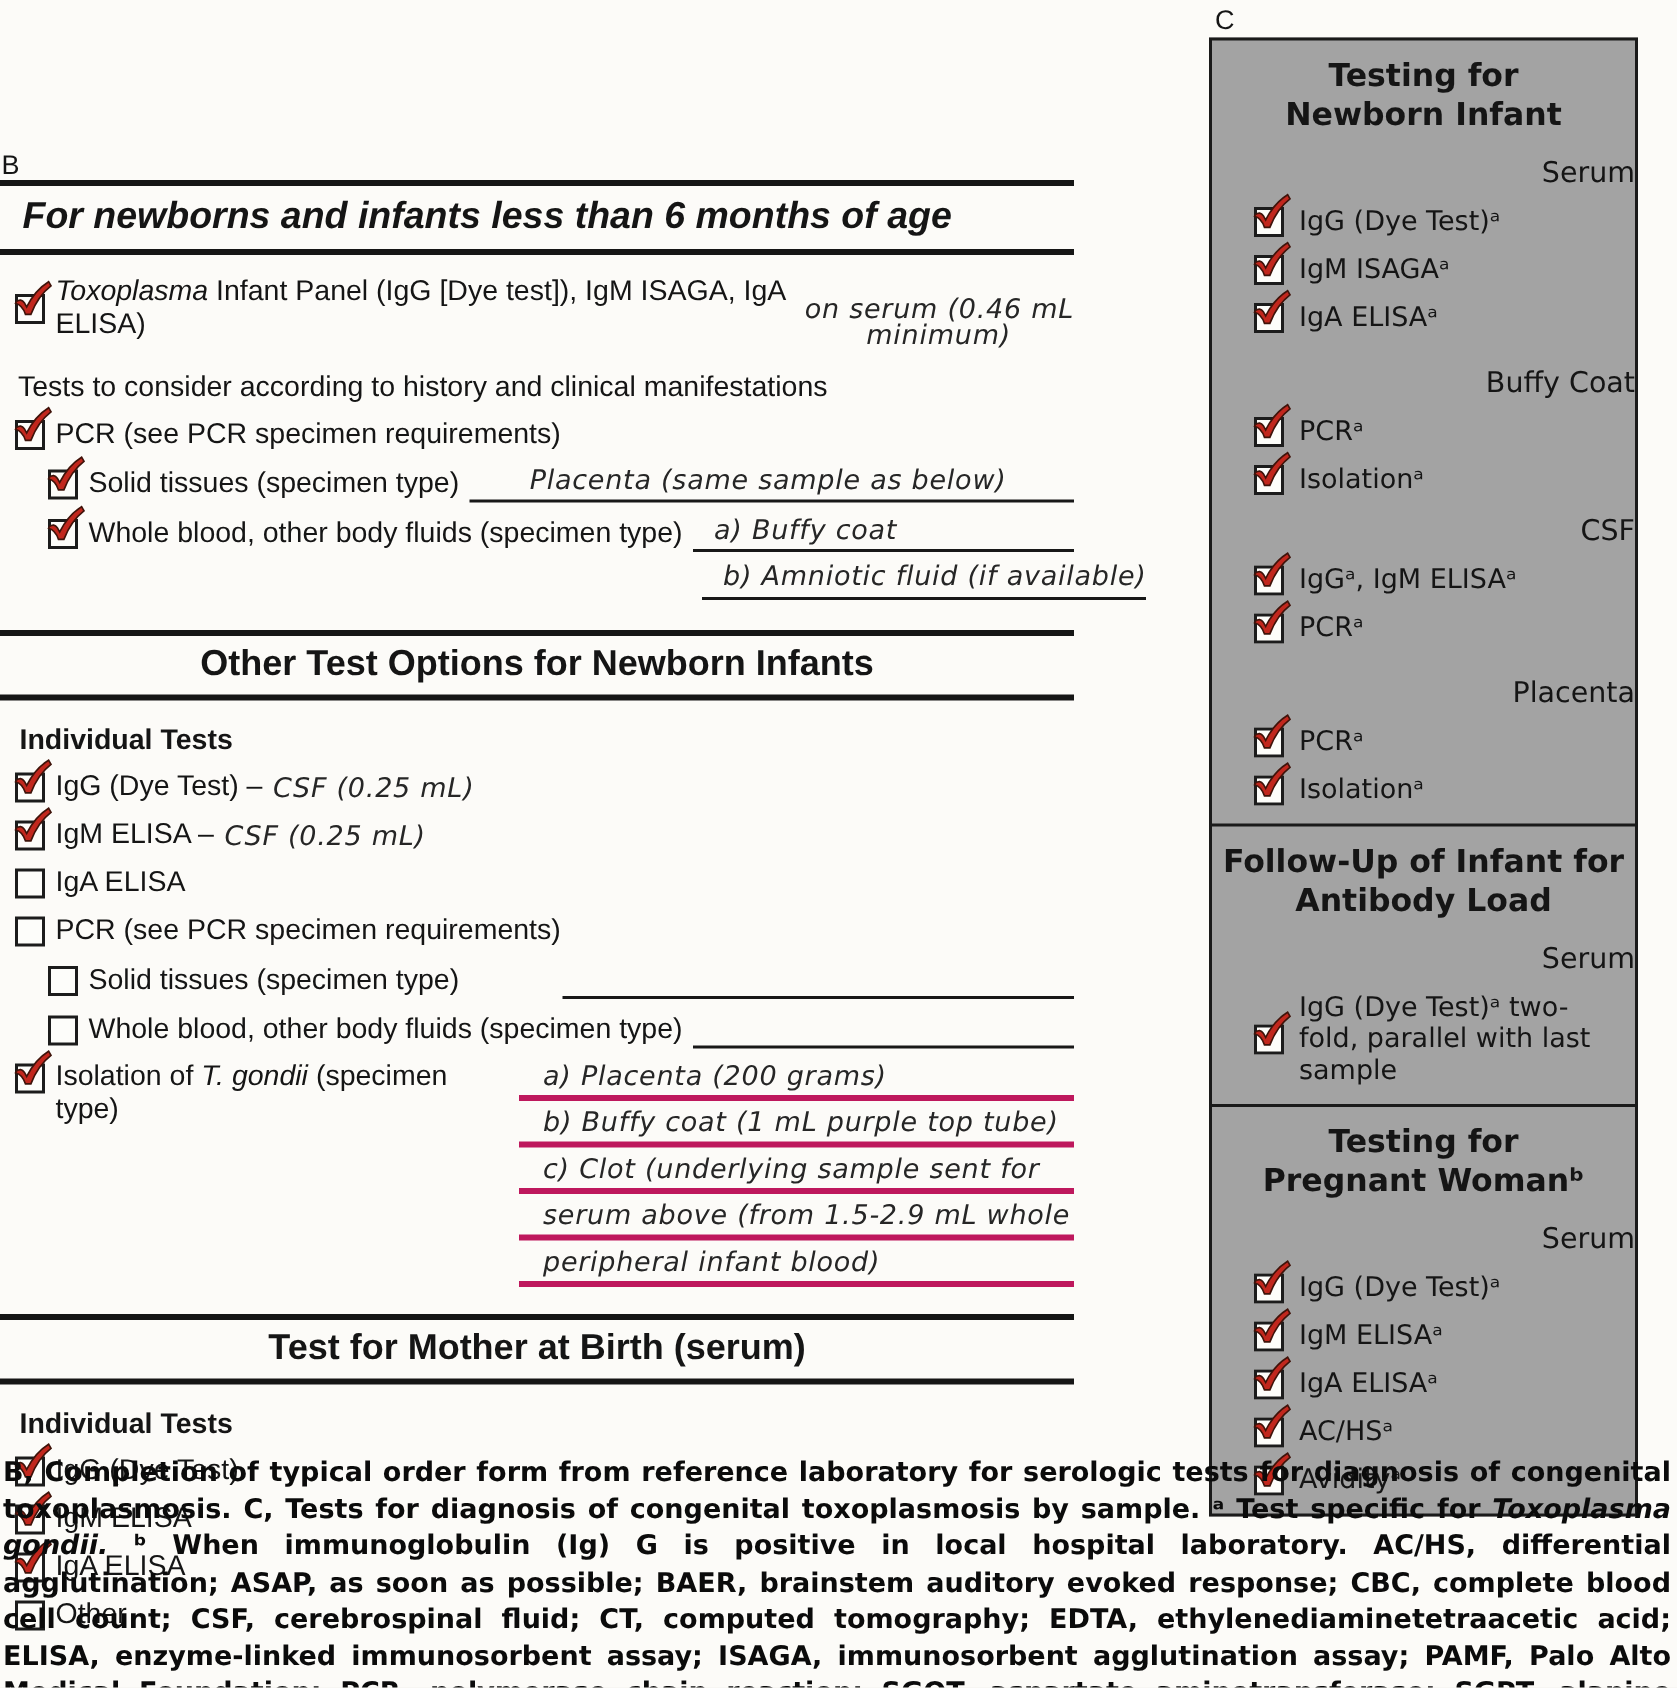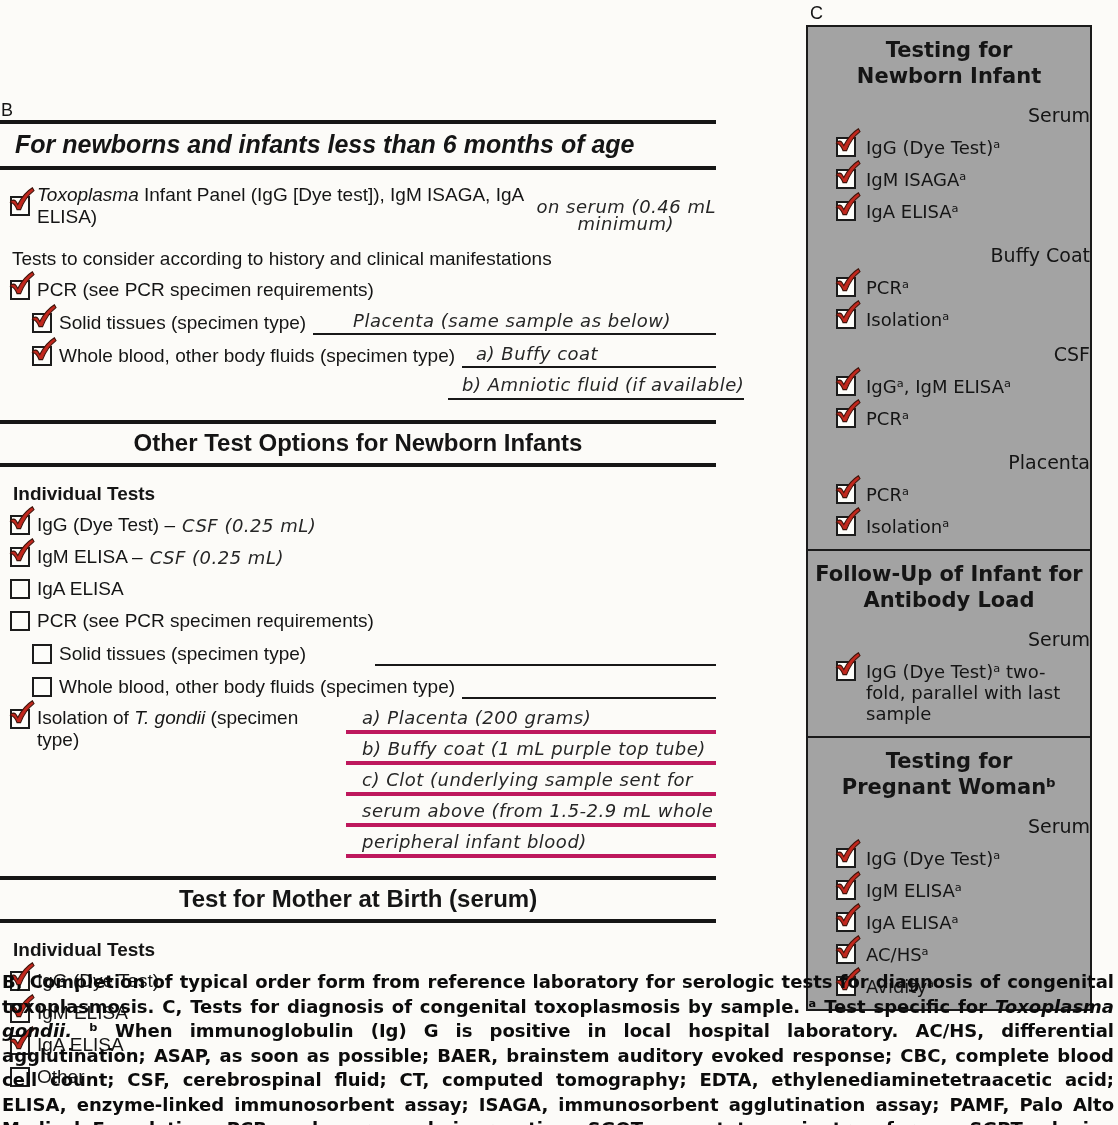--- a/index.html
+++ b/index.html
@@ -24,36 +24,36 @@
   #panelB{position:absolute;left:0;top:100px;width:716px;}
   .b-label{font-size:18px;line-height:20px;padding-left:1px;}
   .title-band{font-weight:bold;font-size:25px;padding:6px 0 7px 15px;font-style:italic;}
   .title-band.center{font-style:normal;text-align:center;padding:5px 0 6px 0;font-size:24px;}
   .frow{display:flex;align-items:center;gap:7px;margin-top:8px;padding-left:10px;font-size:19px;min-height:24px;}
   .frow.indent{padding-left:32px;}
   .note{padding-left:12px;margin-top:14px;font-size:19px;}
   .subhead{padding-left:13px;margin-top:16px;font-size:19px;font-weight:bold;}
   .fill{flex:1;border-bottom:2px solid #181818;align-self:flex-end;padding:0 0 1px 14px;min-height:22px;}
   .fill.centerhw{padding-left:40px;}
-  .hangline{display:flex;margin-top:6px;}
+  .hangline{display:flex;margin-top:6px;gap:20px;}
   .hangline .spacer{flex:none;}
   .iso-lines{flex:1;display:flex;flex-direction:column;}
   .iso-lines .iline{border-bottom:4px solid #be185d;padding:4px 0 1px 16px;min-height:22px;}
   .mt14{margin-top:14px;}
   
   #panelC{position:absolute;left:806px;top:4px;width:286px;}
   .c-label{font-size:18px;line-height:19px;padding-left:4px;}
   .c-box{border:2.5px solid #1a1a1a;background:#a3a3a3;margin-top:2px;}
   .c-section{border-top:2.5px solid #1a1a1a;padding-bottom:12px;}
   .c-section:first-child{border-top:0;}
   .c-title{text-align:center;font-weight:bold;font-size:21px;line-height:26px;padding:10px 4px 2px 4px;
            font-family:"DejaVu Sans","Liberation Sans",sans-serif;}
   .c-group{padding-left:11px;font-size:19px;margin-top:13px;
            font-family:"DejaVu Sans","Liberation Sans",sans-serif;text-align:right;}
-  .citem{display:flex;align-items:flex-start;gap:10px;padding-left:28px;margin-top:11px;font-size:18px;
+  .citem{display:flex;align-items:center;gap:10px;padding-left:28px;margin-top:11px;font-size:18px;
          font-family:"DejaVu Sans","Liberation Sans",sans-serif;}
   .citem .clabel{line-height:21px;max-width:205px;}
   
   #caption{
     position:absolute;left:2px;top:952px;width:1112px;
     font-family:"DejaVu Sans","Liberation Sans",sans-serif;
     font-weight:bold;font-size:18px;line-height:24.5px;color:#0b0b0b;
     text-align:justify;
   }
   #caption i{font-style:italic;}

